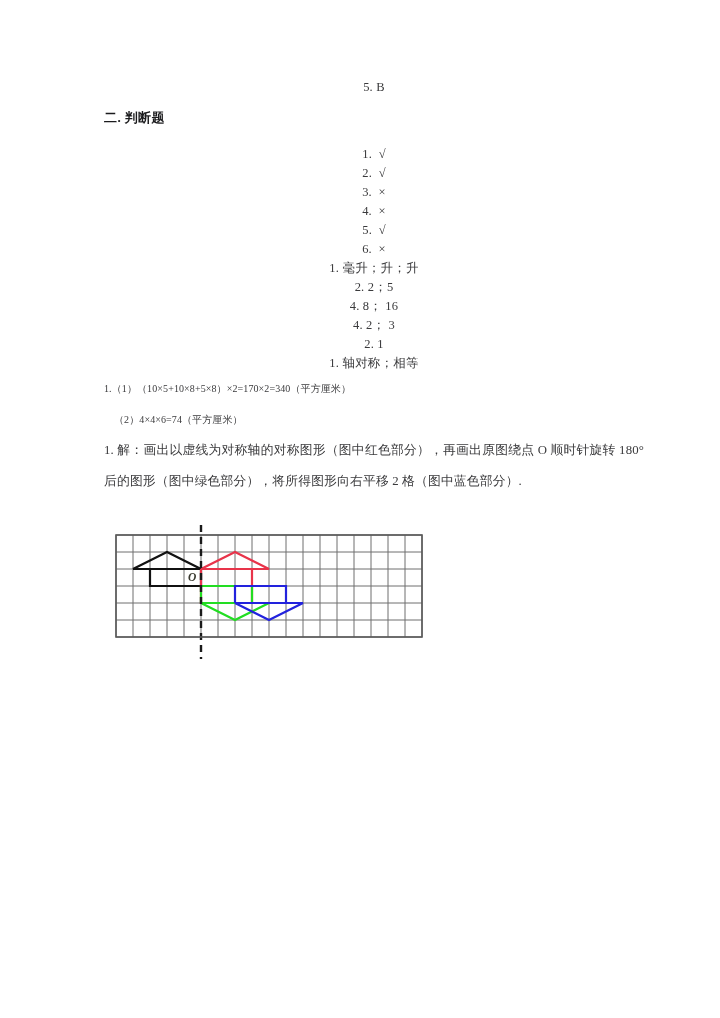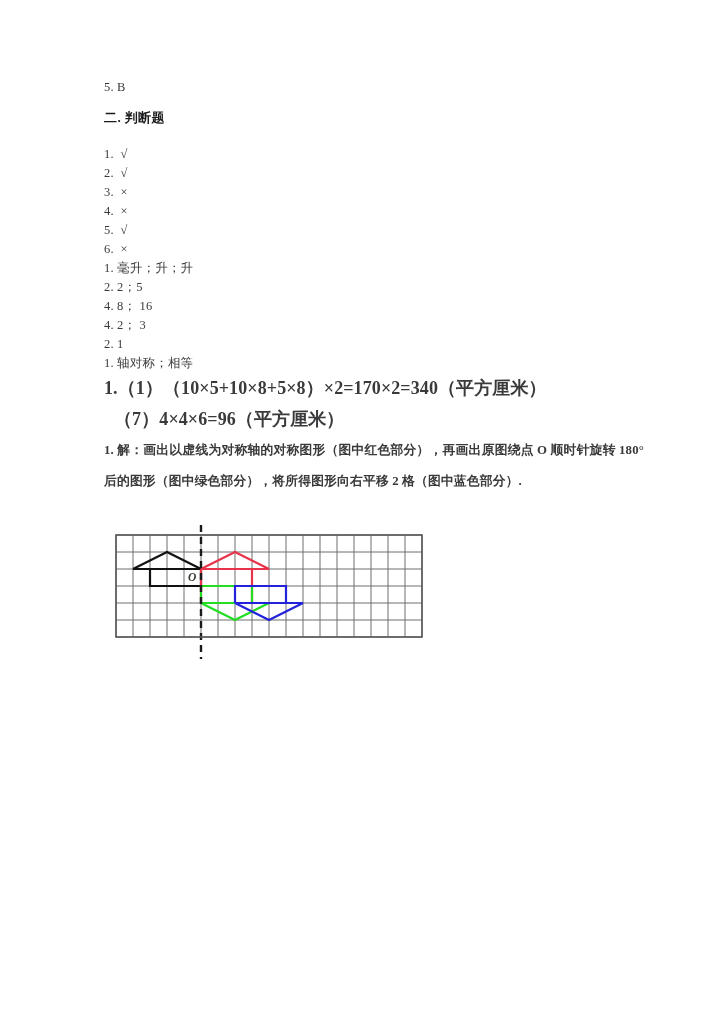--- a/index.html
+++ b/index.html
@@ -29,20 +29,21 @@
     width: 540px;
   }
 
   
   .ans-line {
     font-size: 12.5px;
     line-height: 19px;
     color: #3a3a3c;
     white-space: pre;
     letter-spacing: 0.2px;
+    text-align: center;
   }
   .ans-line.mark {
     color: #3a3a3c;
   }
 
   
   .section-heading {
     font-size: 13px;
     font-weight: bold;
     color: #1b1b1d;
@@ -52,29 +53,27 @@
   }
 
   
   .para {
     font-size: 12.8px;
     line-height: 31px;
     color: #3a3a3c;
     letter-spacing: 0.15px;
     text-align: justify;
     text-justify: inter-character;
-    font-weight: bold;
   }
   .calc-line {
-    font-size: 18px;
+    font-size: 10px;
     line-height: 31px;
     color: #3a3a3c;
     letter-spacing: 0.1px;
     white-space: pre;
-    font-weight: bold;
   }
   .calc-indent { padding-left: 10px; }
 
   
   .figure-wrap {
     position: relative;
     margin-top: 26px;
     margin-left: 6px;
     width: 330px;
     height: 165px;
@@ -105,21 +104,21 @@
       <div class="ans-line">1. 毫升；升；升</div>
       <div class="ans-line">2. 2；5</div>
       <div class="ans-line">4. 8； 16</div>
       <div class="ans-line">4. 2； 3</div>
       <div class="ans-line">2. 1</div>
       <div class="ans-line">1. 轴对称；相等</div>
     </div>
 
     <div>
       <div class="calc-line">1.（1）（10×5+10×8+5×8）×2=170×2=340（平方厘米）</div>
-      <div class="calc-line calc-indent">（7）4×4×6=96（平方厘米）</div>
+      <div class="calc-line calc-indent">（2）4×4×6=74（平方厘米）</div>
     </div>
 
     <div class="para">1. 解：画出以虚线为对称轴的对称图形（图中红色部分），再画出原图绕点 O 顺时针旋转 180°后的图形（图中绿色部分），将所得图形向右平移 2 格（图中蓝色部分）.</div>
 
     <div class="figure-wrap">
       <svg width="330" height="160" viewBox="0 0 330 160">
 
         <g stroke="#6e6e6e" stroke-width="1">
           <line x1="6" y1="12" x2="6" y2="114"></line>
           <line x1="23" y1="12" x2="23" y2="114"></line>

